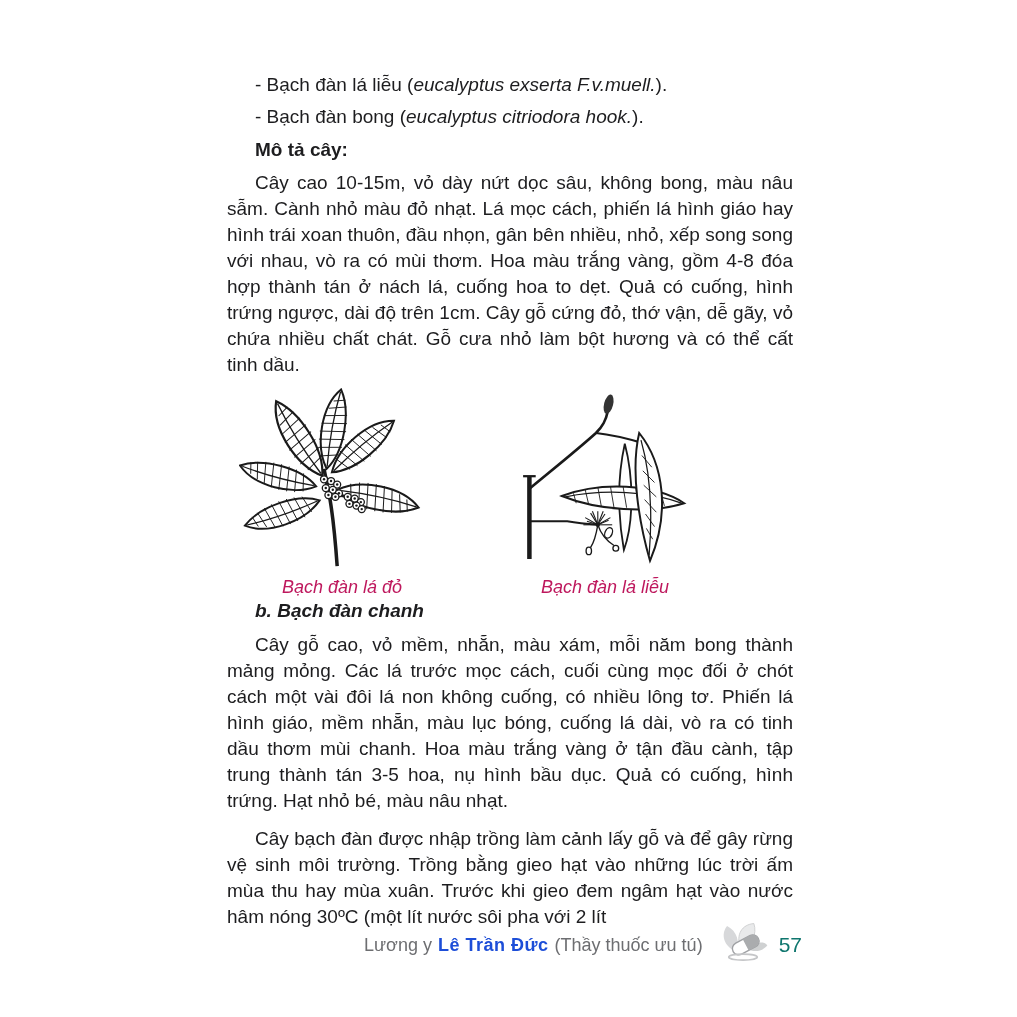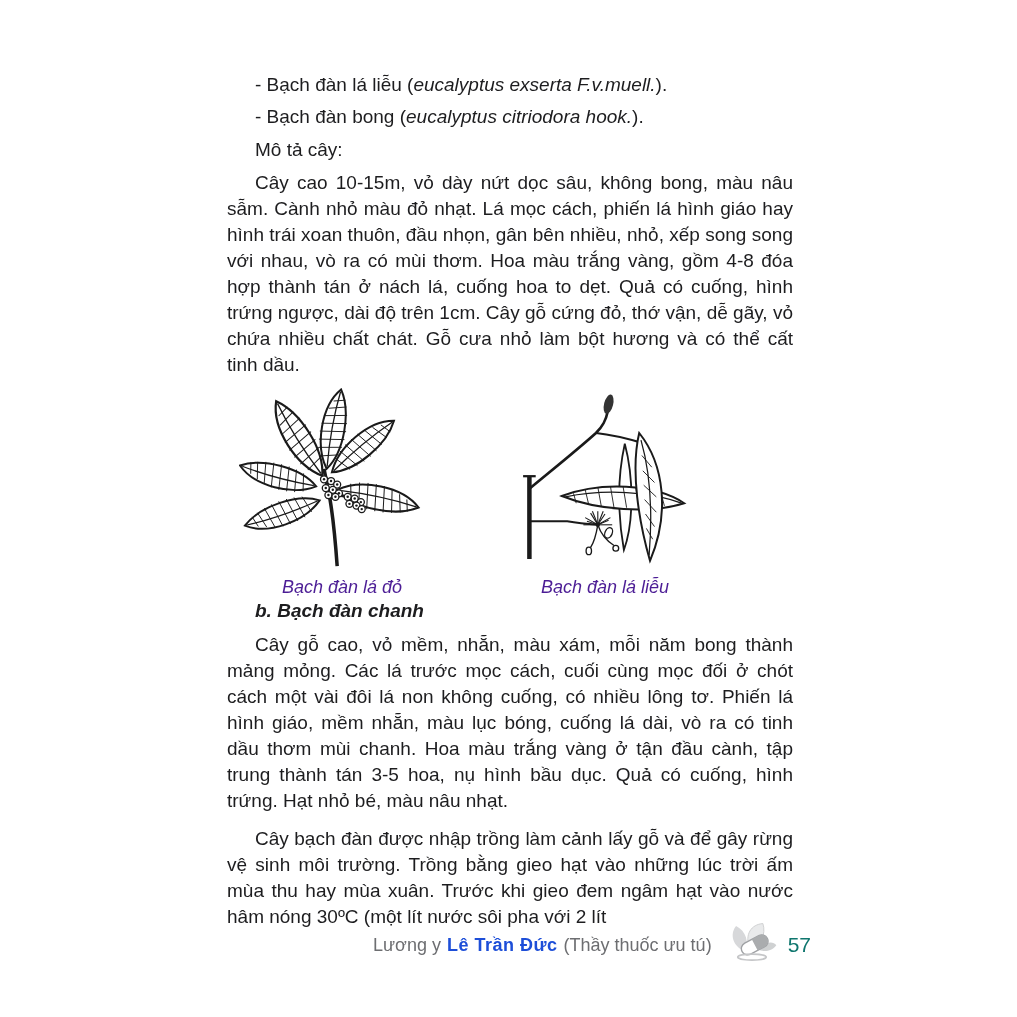--- a/index.html
+++ b/index.html
@@ -15,35 +15,35 @@
     position:absolute;
     left:227px; top:72px;
     width:566px;
   }
   .content p { margin:0; font-size:19px; line-height:26px; text-align:justify; }
   .indent { text-indent:28px; }
   .bullet-1 { margin-bottom:6px !important; }
   .bullet-2 { margin-bottom:7px !important; }
   .lead-line { margin-bottom:12px !important; }
   .species-latin { font-style:italic; }
-  .desc-heading { font-weight:normal; margin-bottom:7px !important; }
+  .desc-heading { font-weight:bold; margin-bottom:7px !important; }
   .sub-heading { font-weight:bold; font-style:italic; margin-bottom:2px !important; }
   .body-para { }
   .figure-row { display:flex; margin-top:10px; }
   .figure { display:flex; flex-direction:column; align-items:center; }
   .fig-a { margin-left:12px; }
   .fig-b { margin-left:70px; }
   .figure svg { display:block; }
-  .caption { font-style:italic; font-size:18px; line-height:22px; margin-top:8px; text-align:center; color:#4c1d95; }
+  .caption { font-style:italic; font-size:18px; line-height:22px; margin-top:8px; text-align:center; color:#be185d; }
   .section-b-title { margin-top:24px; }
   .para-b { margin-top:8px !important; }
   .para-c { margin-top:12px !important; }
   .footer {
     position:absolute;
-    left:236px; top:922px; width:575px;
+    left:227px; top:922px; width:575px;
     display:flex; align-items:center; justify-content:flex-end;
     gap:6px;
     font-size:18px; line-height:22px;
     color:#6d6e71;
   }
   .footer .author { font-weight:bold; color:#1d4ed8; letter-spacing:0.5px; }
   .footer .logo { margin:0 4px 0 8px; }
   .footer .page-num { font-weight:normal; font-size:21px; color:#0f766e; }
   .plant-line { stroke:#1a1a1a; fill:none; }
 </style>

